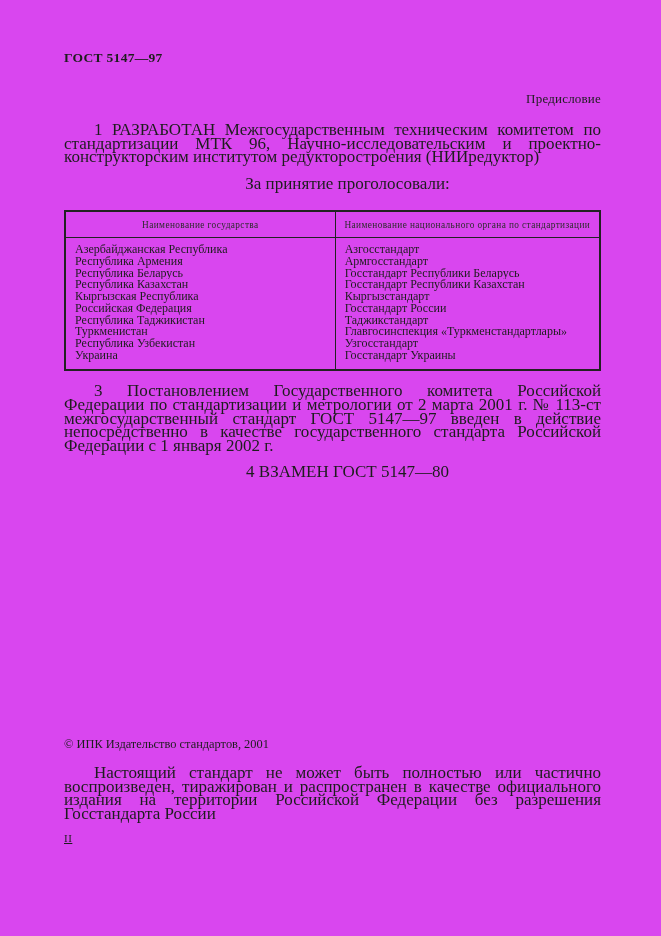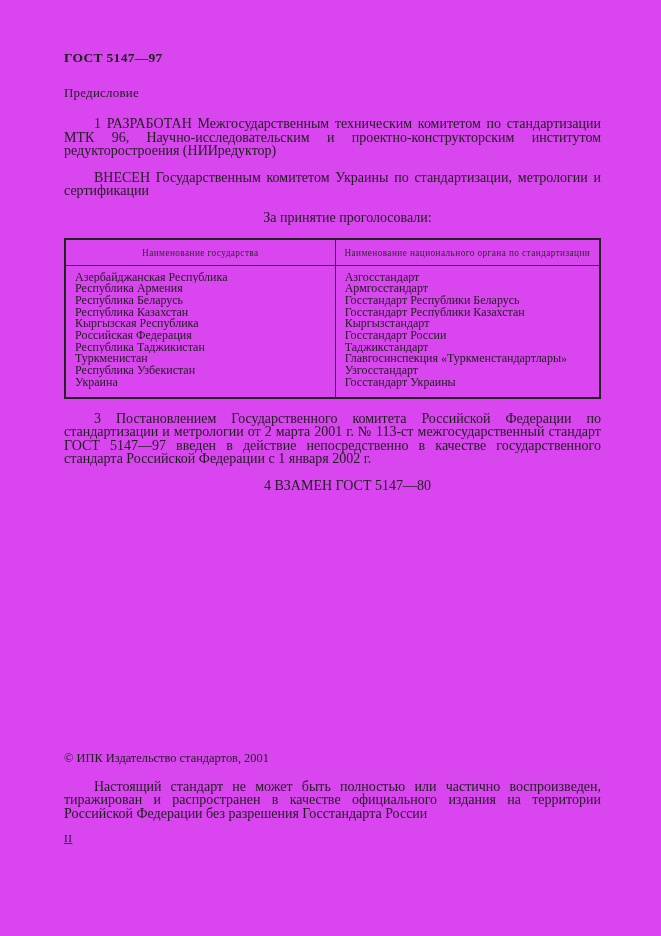--- a/index.html
+++ b/index.html
@@ -17,39 +17,39 @@
     color: #1d1d1d;
     padding: 50px 60px 0 64px;
     overflow: hidden;
   }
   .doc-code {
     font-weight: bold;
     font-size: 13.5px;
     letter-spacing: 0.3px;
   }
   .title {
-    text-align: left;
+    text-align: right;
     font-size: 13px;
-    margin-top: 19px;
+    margin-top: 25px;
     letter-spacing: 0.2px;
   }
   p.body-par {
     margin: 13px 0 0 0;
-    font-size: 14px;
+    font-size: 17px;
     line-height: 13.6px;
     text-align: justify;
     text-indent: 30px;
   }
   p.first-par { margin-top: 16px; }
   p.no-justify { text-align: center; }
   table.vote-table {
     width: 100%;
     border-collapse: collapse;
     border: 2px solid #222;
-    margin-top: 13px;
+    margin-top: 20px;
     table-layout: fixed;
   }
   table.vote-table col.c1 { width: 50.5%; }
   table.vote-table thead th {
     font-weight: normal;
     font-size: 9.3px;
     letter-spacing: 0.4px;
     color: #2b2b2b;
     text-align: center;
     padding: 8px 4px 7px 4px;
@@ -88,21 +88,20 @@
 <body>
 
 <div class="page">
 
   <div class="doc-code">ГОСТ 5147—97</div>
 
   <div class="title">Предисловие</div>
 
   <p class="body-par first-par">1  РАЗРАБОТАН  Межгосударственным техническим комитетом по стандартизации МТК 96, Научно-исследовательским и проектно-конструкторским институтом редукторостроения (НИИредуктор)</p>
 
-  <p class="body-par">ВНЕСЕН Государственным комитетом Украины по стандартизации, метрологии и сертификации</p>
 
 
   <p class="body-par no-justify">За принятие проголосовали:</p>
 
   <table class="vote-table">
     <colgroup>
         <col class="c1">
         <col class="c2">
       </colgroup>
     <thead>

